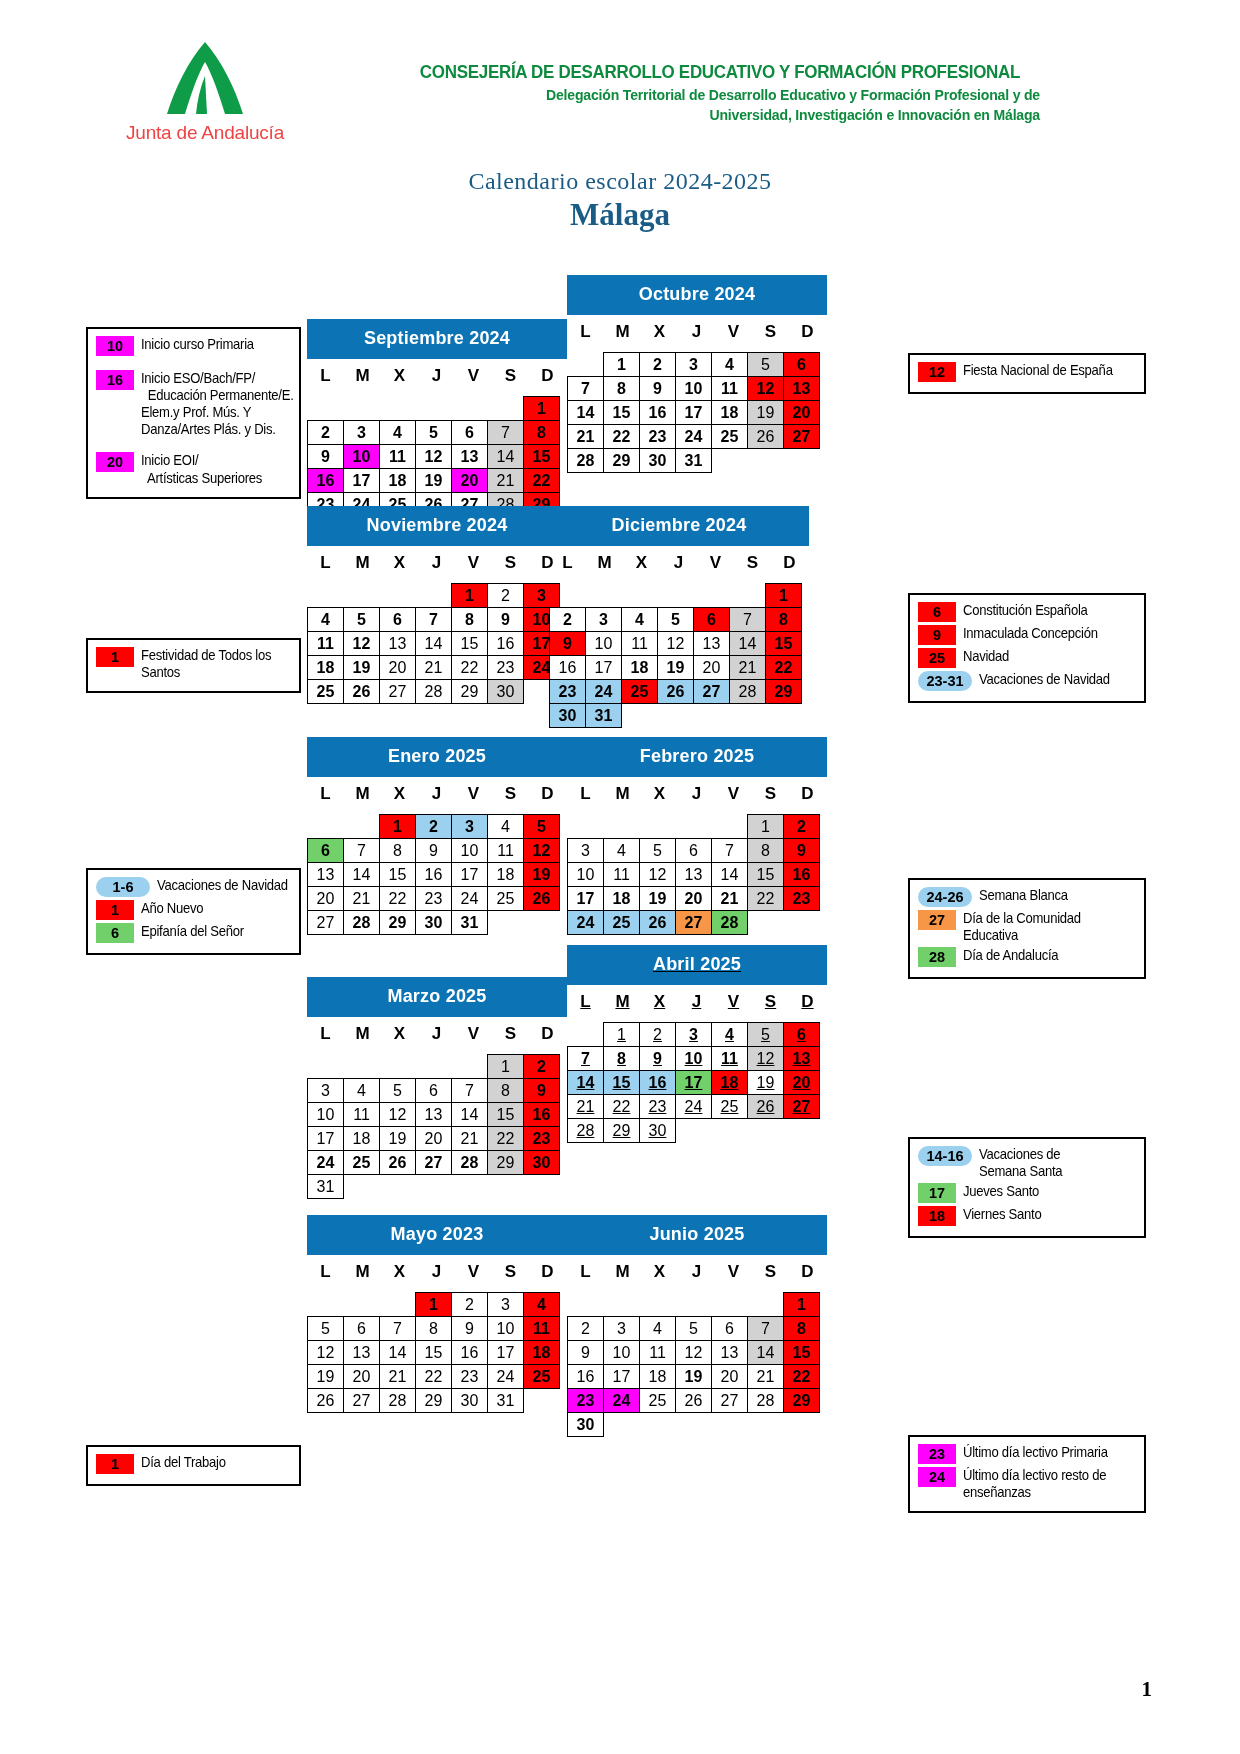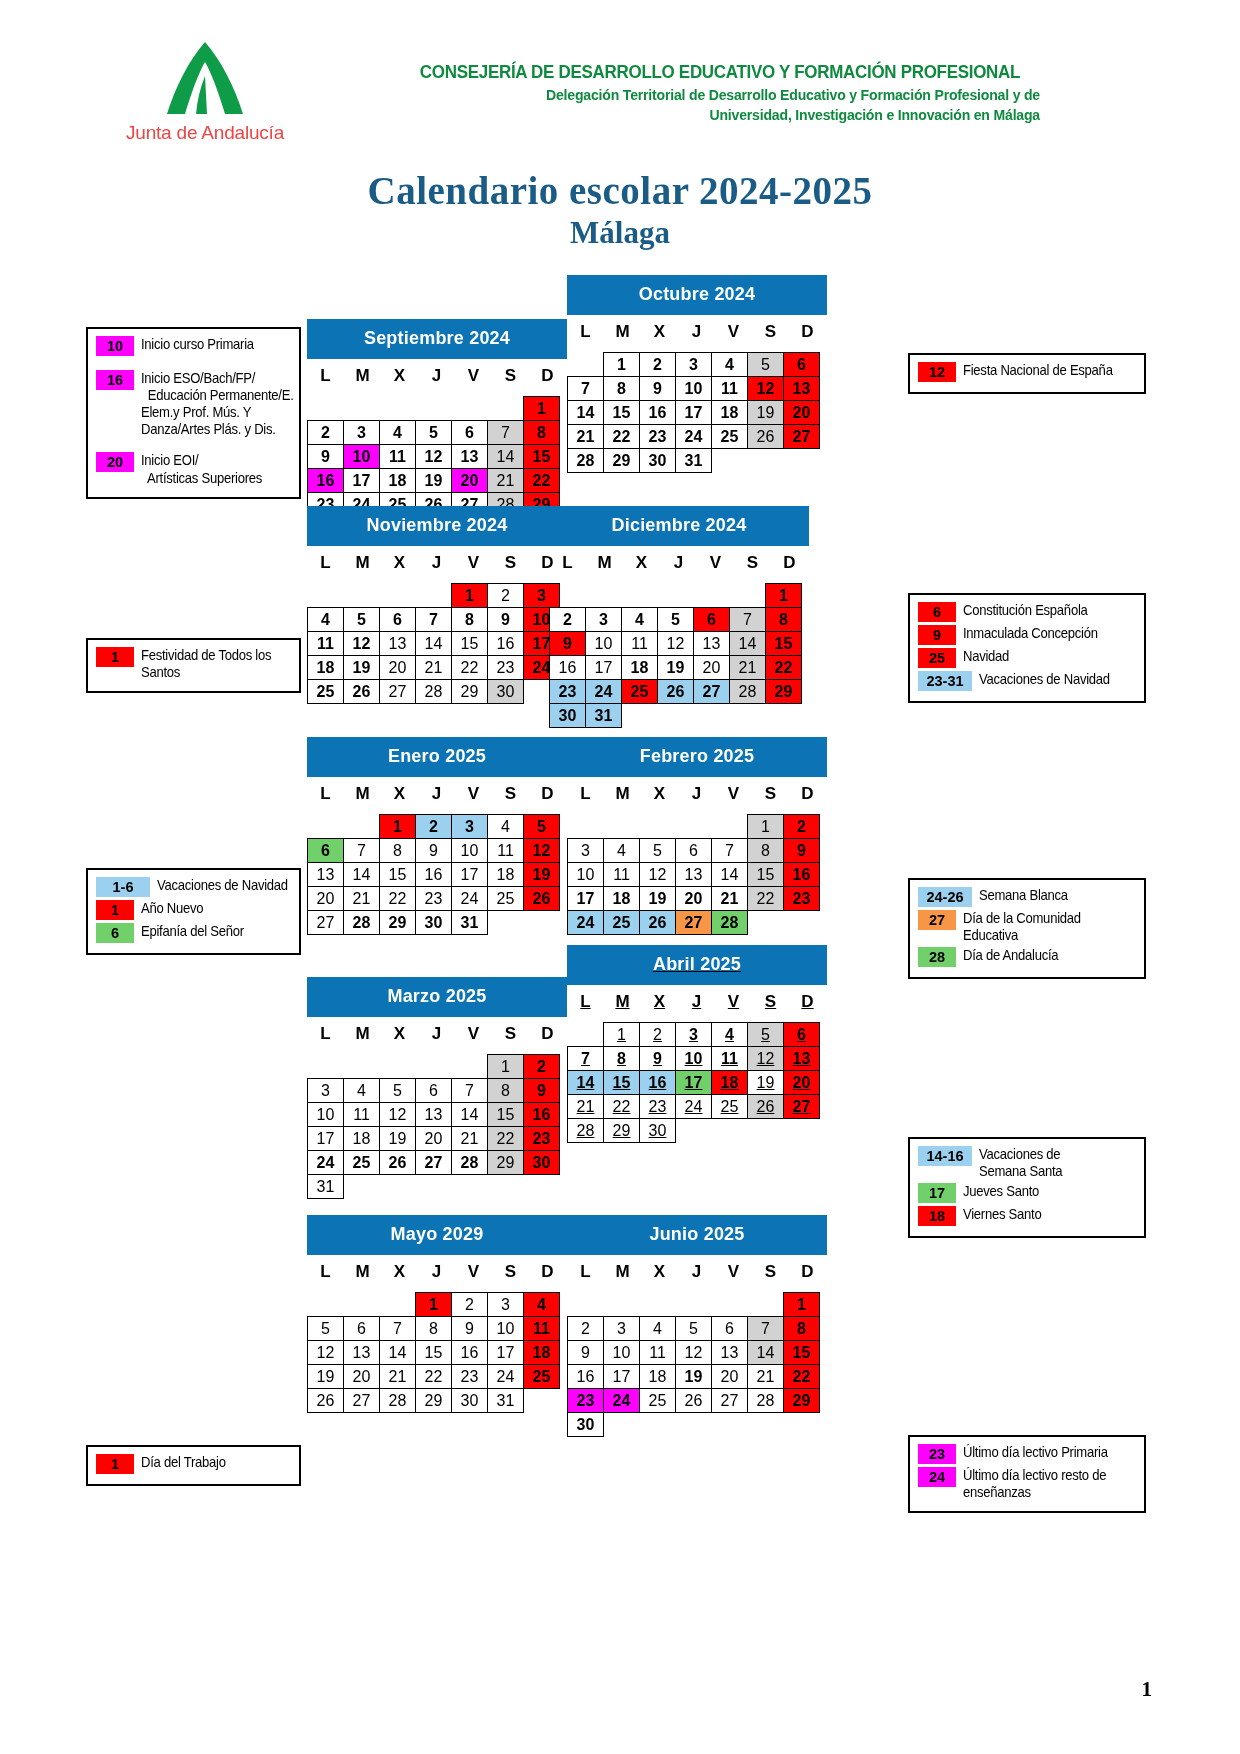--- a/index.html
+++ b/index.html
@@ -25,22 +25,22 @@
     color:#0e8a3e; font-weight:bold; font-size:17.5px; letter-spacing:-0.3px;
     white-space:nowrap; transform:scaleX(0.97); transform-origin:center;
   }
   .conseg .l2, .conseg .l3 {
     color:#0e8a3e; font-weight:bold; font-size:14.5px; letter-spacing:-0.2px;
     margin-top:4px; text-align:right; white-space:nowrap;
     transform:scaleX(0.97); transform-origin:right;
   }
   .title-block { position:absolute; left:0; top:168px; width:1240px; text-align:center; }
   .title-1 {
-    font-family:"Liberation Serif", serif; font-weight:bold;
-    font-size:39px; color:#1a5c86; letter-spacing:0.5px;
+    font-family:"Liberation Serif", serif; font-weight:normal;
+    font-size:24px; color:#1a5c86; letter-spacing:0.5px;
   }
   .title-2 {
     font-family:"Liberation Serif", serif; font-weight:bold;
     font-size:31px; color:#1a5c86; margin-top:2px;
   }
 
   
   .month { position:absolute; width:260px; }
   .month-head {
     background:#0c74b5; color:#ffffff; font-weight:bold; font-size:18px;
@@ -68,21 +68,21 @@
   .cell.bold  { font-weight:bold; }
 
   
   .legend { position:absolute; border:2.5px solid #000; background:#fff; padding:7px 6px 7px 8px; }
   .lg-row { display:flex; align-items:flex-start; margin-bottom:3px; }
   .lg-chip {
     min-width:38px; height:20px; line-height:20px; text-align:center;
     font-size:14.5px; font-weight:bold; color:#000; margin-right:7px;
     flex:0 0 auto;
   }
-  .lg-chip.wide { min-width:54px; }
+  .lg-chip.wide { min-width:54px;border-radius:10px; }
   .lg-chip.red{background:#fe0000;} .lg-chip.magenta{background:#ff00ff;}
   .lg-chip.blue{background:#9bd0ee;} .lg-chip.green{background:#72d06a;}
   .lg-chip.orange{background:#f79646;}
   .lg-text {
     font-size:14.5px; color:#000; line-height:1.18; letter-spacing:-0.3px;
     transform:scaleX(0.95); transform-origin:left;
   }
   .lg-sub { font-size:14.5px; color:#000; line-height:1.18; letter-spacing:-0.3px;
     transform:scaleX(0.95); transform-origin:left; }
   .lg-spacer { height:11px; }
@@ -611,21 +611,21 @@
           <div class="cell ">29</div>
           <div class="cell ">30</div>
           <div class="cell blank"></div>
           <div class="cell blank"></div>
           <div class="cell blank"></div>
           <div class="cell blank"></div>
         </div>
       </div>
     </div>
     <div class="month" style="left: 307px; top: 1215px;">
-      <div class="month-head">Mayo 2029</div>
+      <div class="month-head">Mayo 2023</div>
       <div class="dow-row">
         <div class="dow">L</div>
         <div class="dow">M</div>
         <div class="dow">X</div>
         <div class="dow">J</div>
         <div class="dow">V</div>
         <div class="dow">S</div>
         <div class="dow">D</div>
       </div>
       <div class="weeks">

